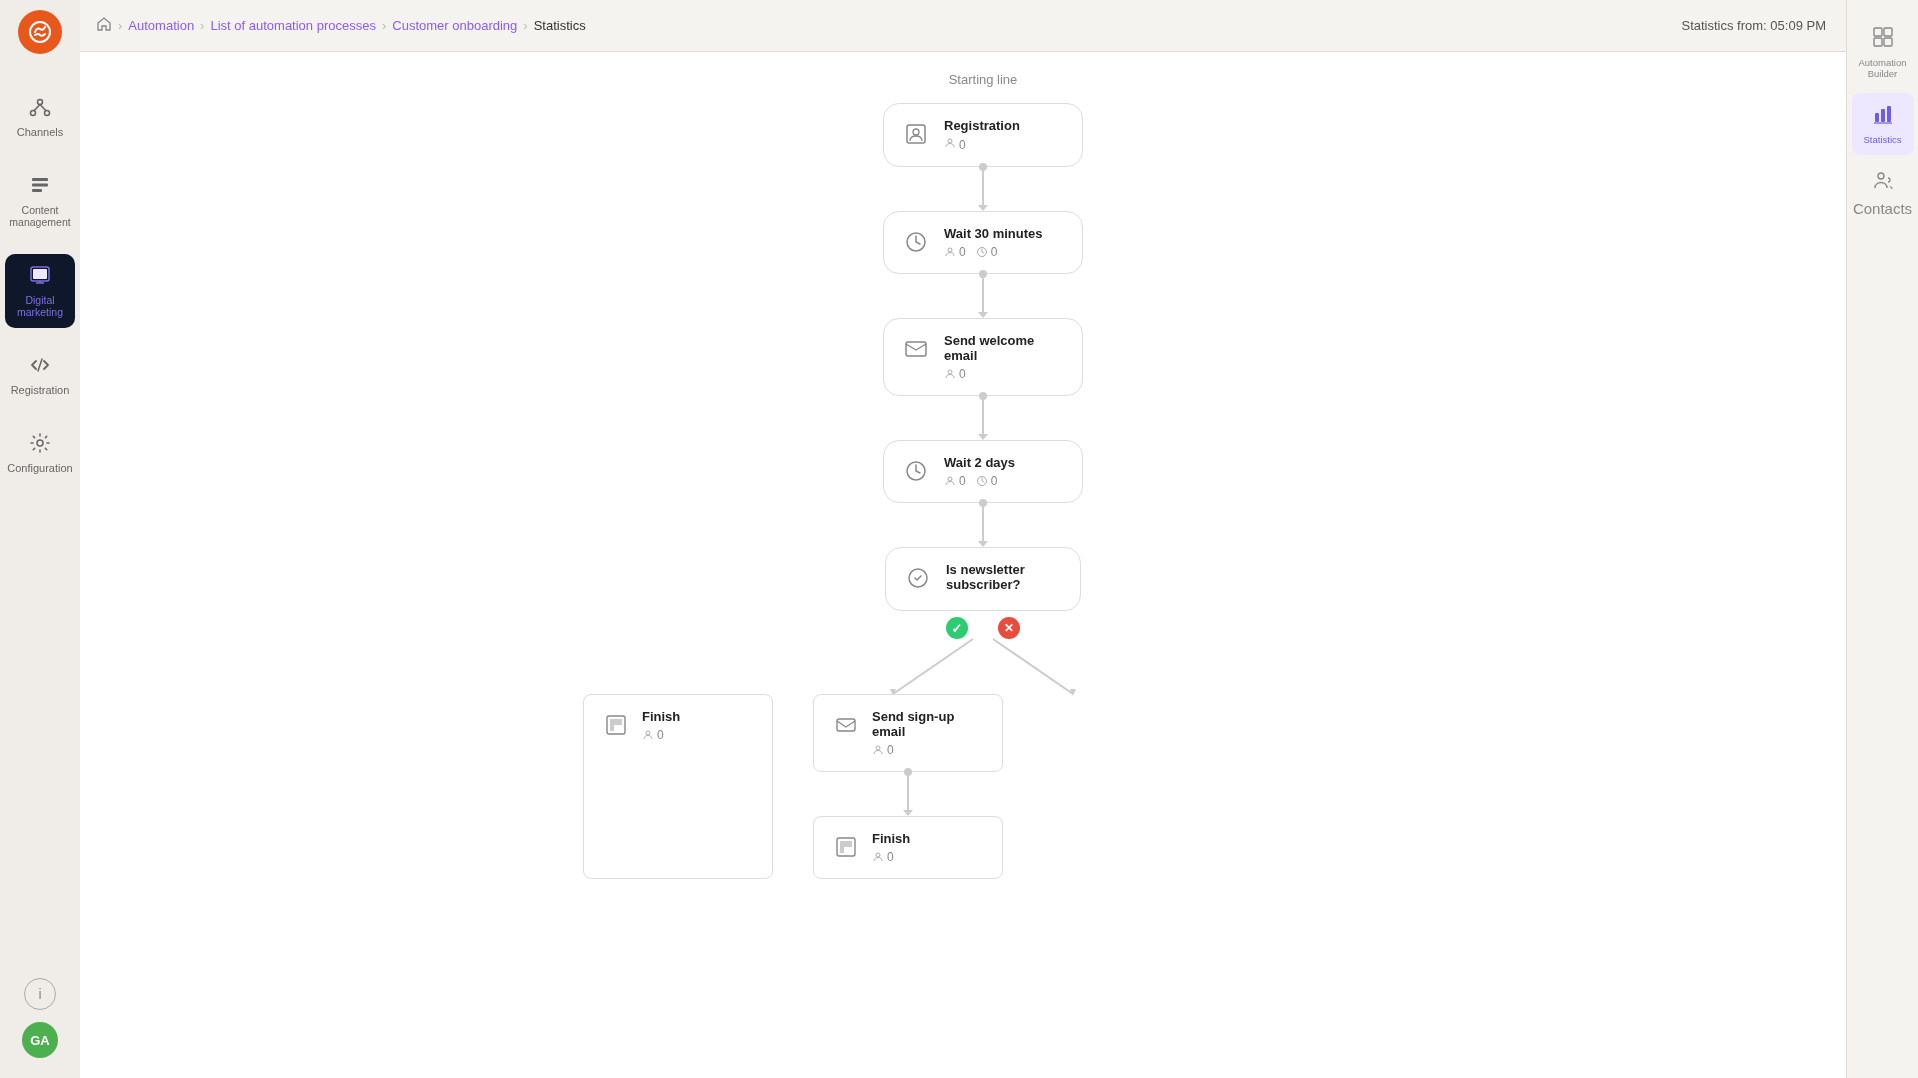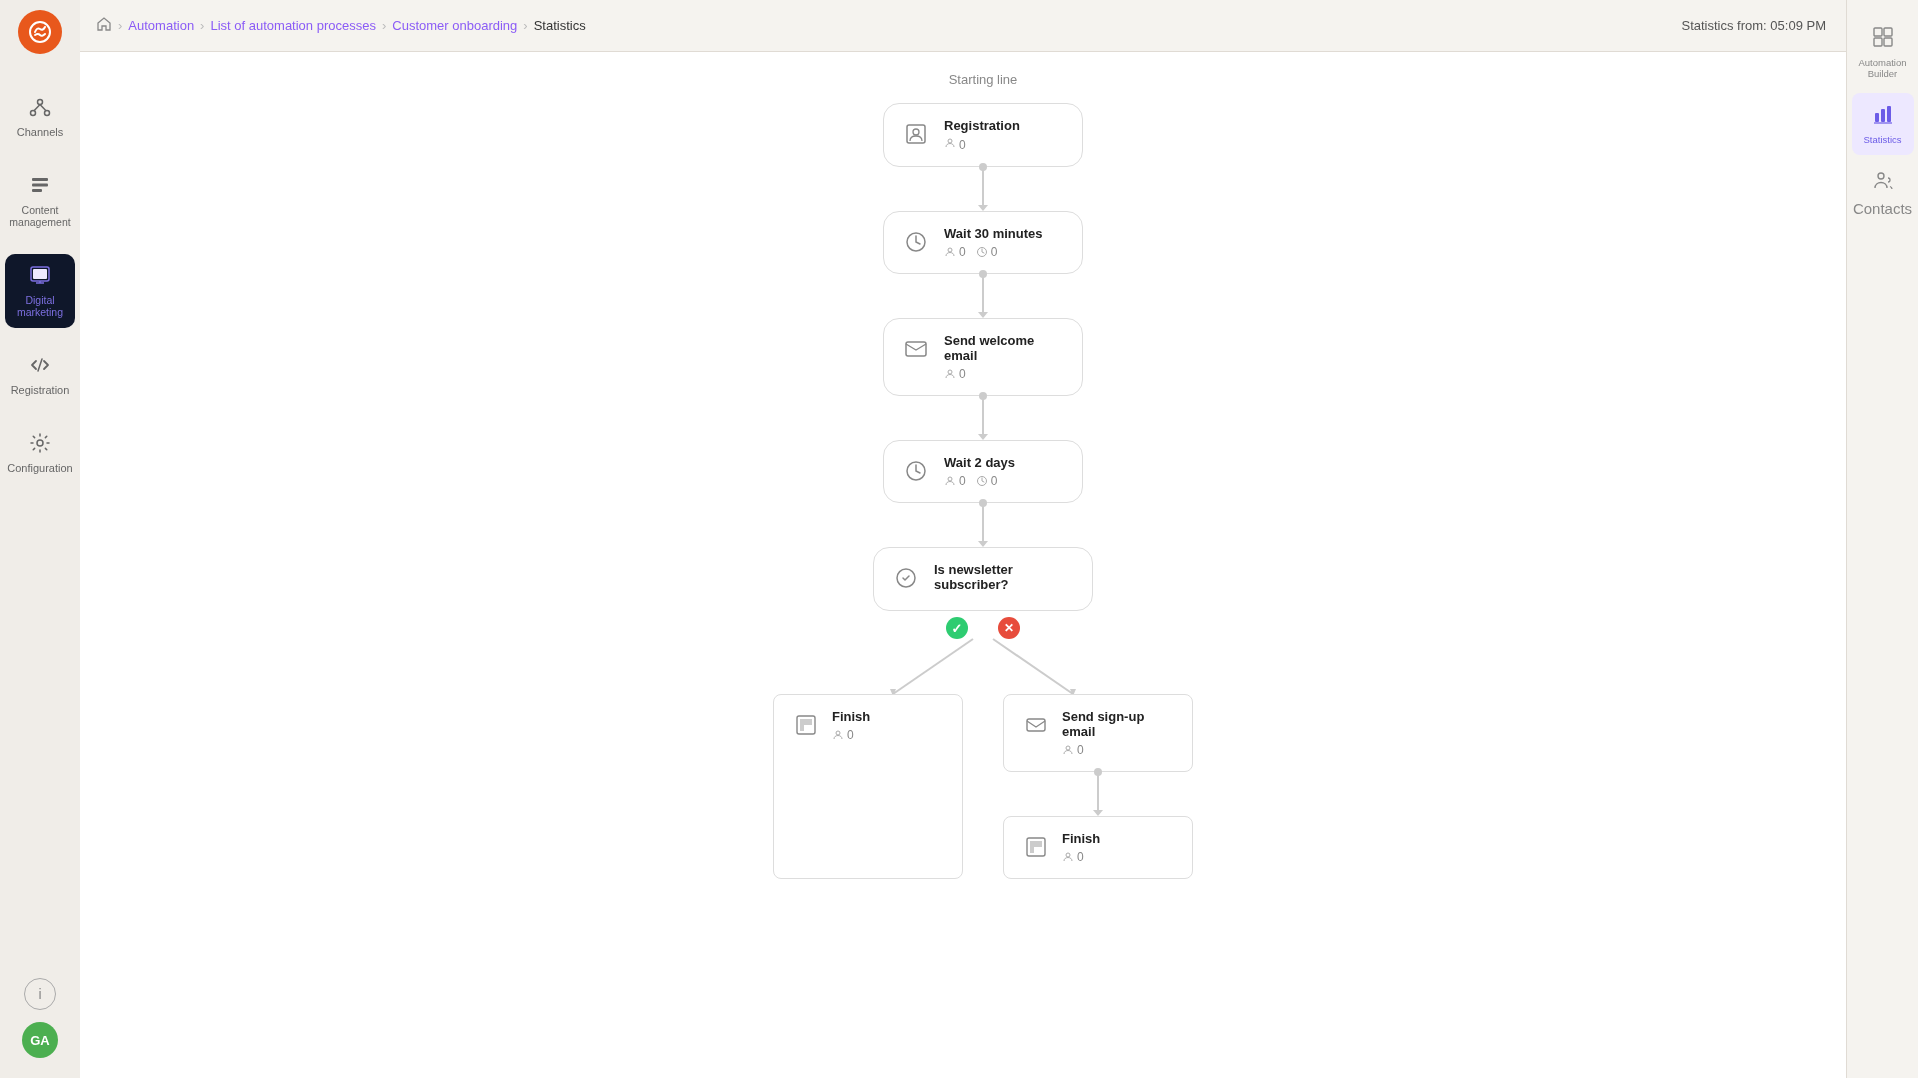--- a/index.html
+++ b/index.html
@@ -400,21 +400,21 @@
         </div>
 
         <div style="height:8px;width:2px;background:#ccc;margin:0 auto;position:relative;">
           <div style="width:8px;height:8px;background:#ccc;border-radius:50%;position:absolute;top:-4px;left:-3px;"></div>
         </div>
         <div style="height:30px;width:2px;background:#ccc;margin:0 auto;"></div>
         <div style="width:0;height:0;border-left:5px solid transparent;border-right:5px solid transparent;border-top:6px solid #ccc;margin:0 auto;"></div>
       </div>
 
       <div class="node-wrapper">
-        <div class="node" style="width:220px;">
+        <div class="node" style="width:196px;">
           <div class="node-icon">
             <svg width="24" height="24" viewBox="0 0 24 24" fill="none">
               <circle cx="12" cy="12" r="9" stroke="#888" stroke-width="1.5"></circle>
               <path d="M9 12l2 2 4-4" stroke="#888" stroke-width="1.5" stroke-linecap="round" stroke-linejoin="round"></path>
               <path d="M7 7l10 10M17 7L7 17" stroke="#888" stroke-width="0"></path>
             </svg>
           </div>
           <div class="node-content">
             <div class="node-title">Is newsletter subscriber?</div>
           </div>
@@ -430,21 +430,21 @@
           <line x1="160" y1="0" x2="80" y2="55" stroke="#ccc" stroke-width="2"></line>
 
           <line x1="180" y1="0" x2="260" y2="55" stroke="#ccc" stroke-width="2"></line>
 
           <polygon points="77,50 83,50 80,57" fill="#ccc"></polygon>
 
           <polygon points="257,50 263,50 260,57" fill="#ccc"></polygon>
         </svg>
       </div>
 
-      <div style="display:flex;gap:40px;justify-content:center;width:100%;">
+      <div style="display:flex;gap:40px;width:100%;">
 
         <div class="branch-node">
           <div class="node-icon">
             <svg width="22" height="22" viewBox="0 0 22 22" fill="none">
               <rect x="2" y="2" width="18" height="18" rx="2" stroke="#888" stroke-width="1.4"></rect>
               <path d="M5 5h4v12H5V5zM9 5h8v6H9V5z" fill="#ccc"></path>
             </svg>
           </div>
           <div class="node-content">
             <div class="node-title">Finish</div>

